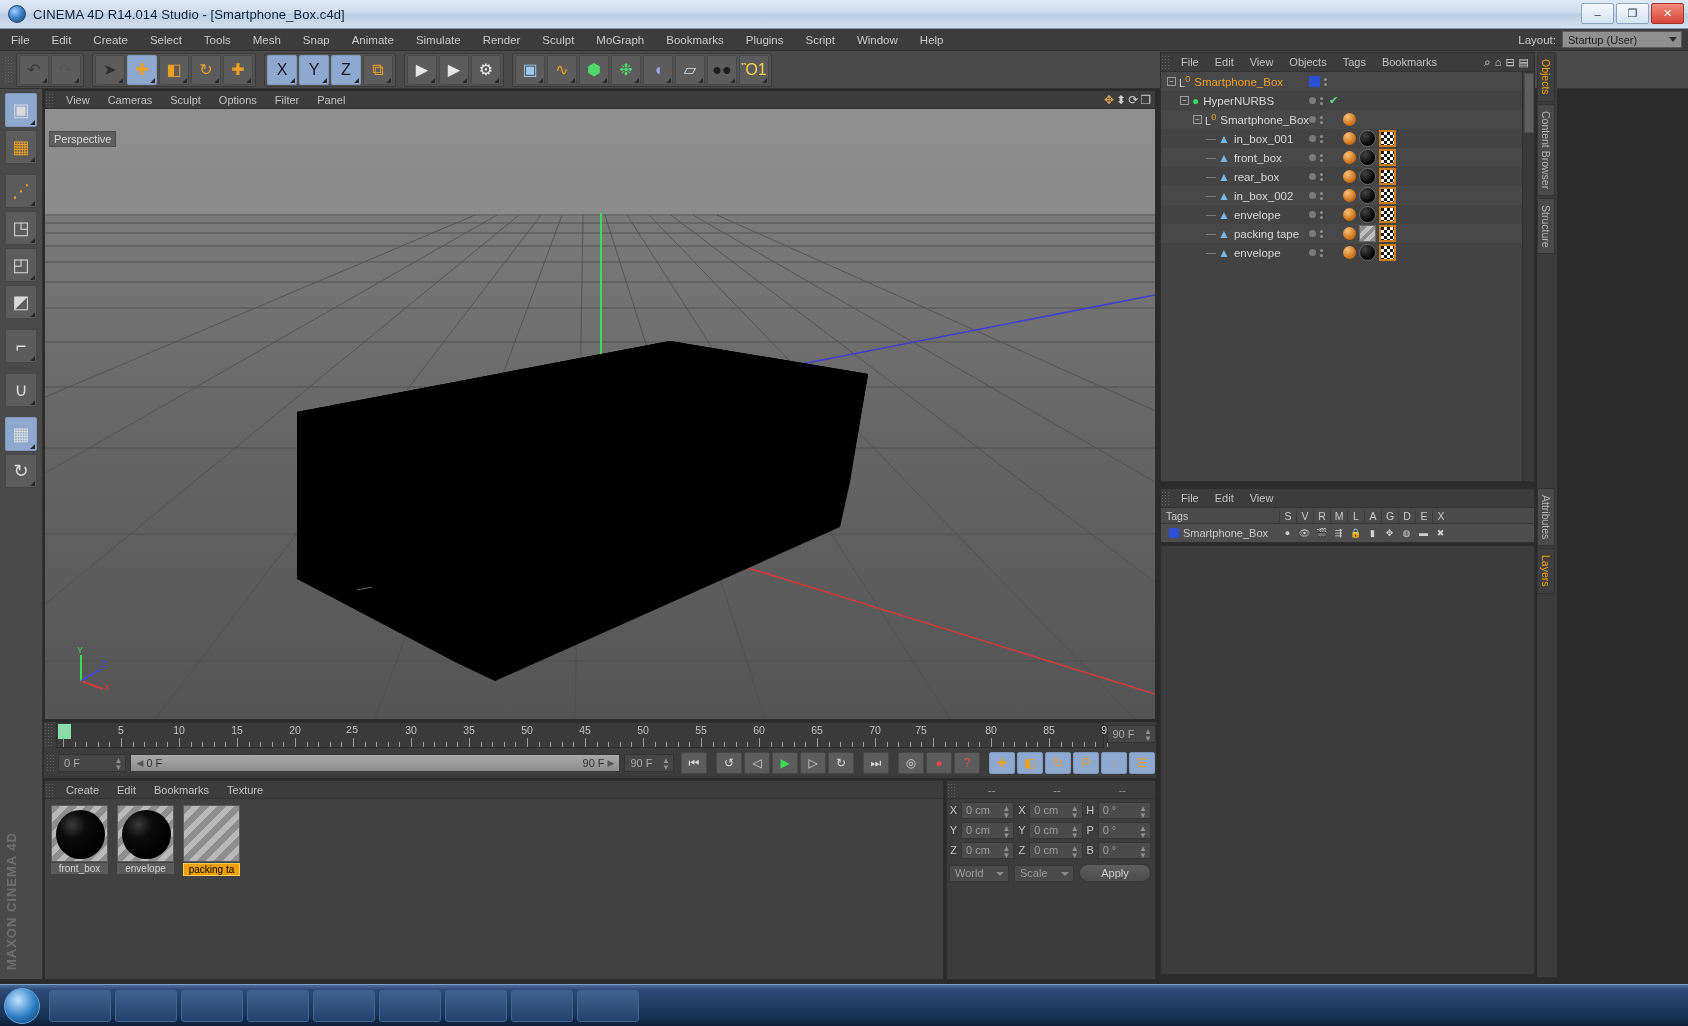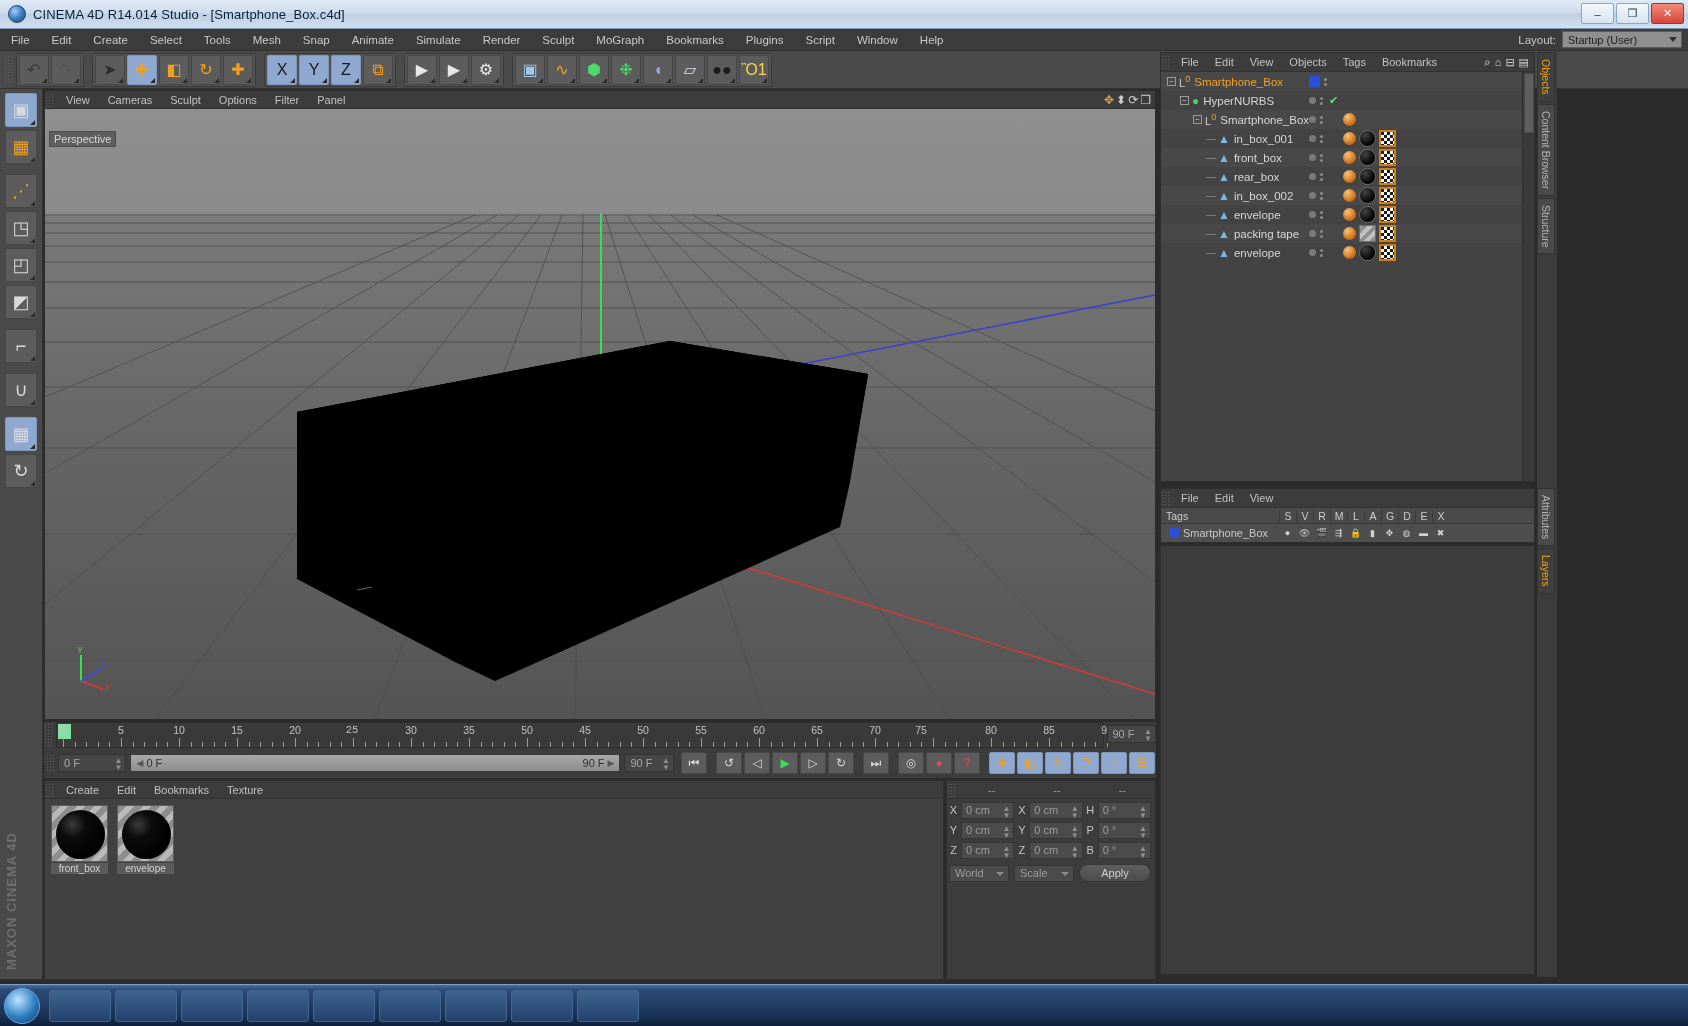--- a/index.html
+++ b/index.html
@@ -698,20 +698,24 @@
           <div class="mball"></div>
         </div>
         <div class="mname">front_box</div>
       </div>
       <div class="mat">
         <div class="mswatch">
           <div class="mball"></div>
         </div>
         <div class="mname">envelope</div>
       </div>
+      <div class="mat">
+        <div class="mswatch"></div>
+        <div class="mname sel">packing ta</div>
+      </div>
     </div>
 </div>
 
 <div id="coordwrap">
   <div id="coordmenu">
     <div class="grip" style="height:14px"></div>
     <div id="coord-hdr" style="display:flex;flex:1">
         <div class="dash">--</div>
         <div class="dash">--</div>
         <div class="dash">--</div>

